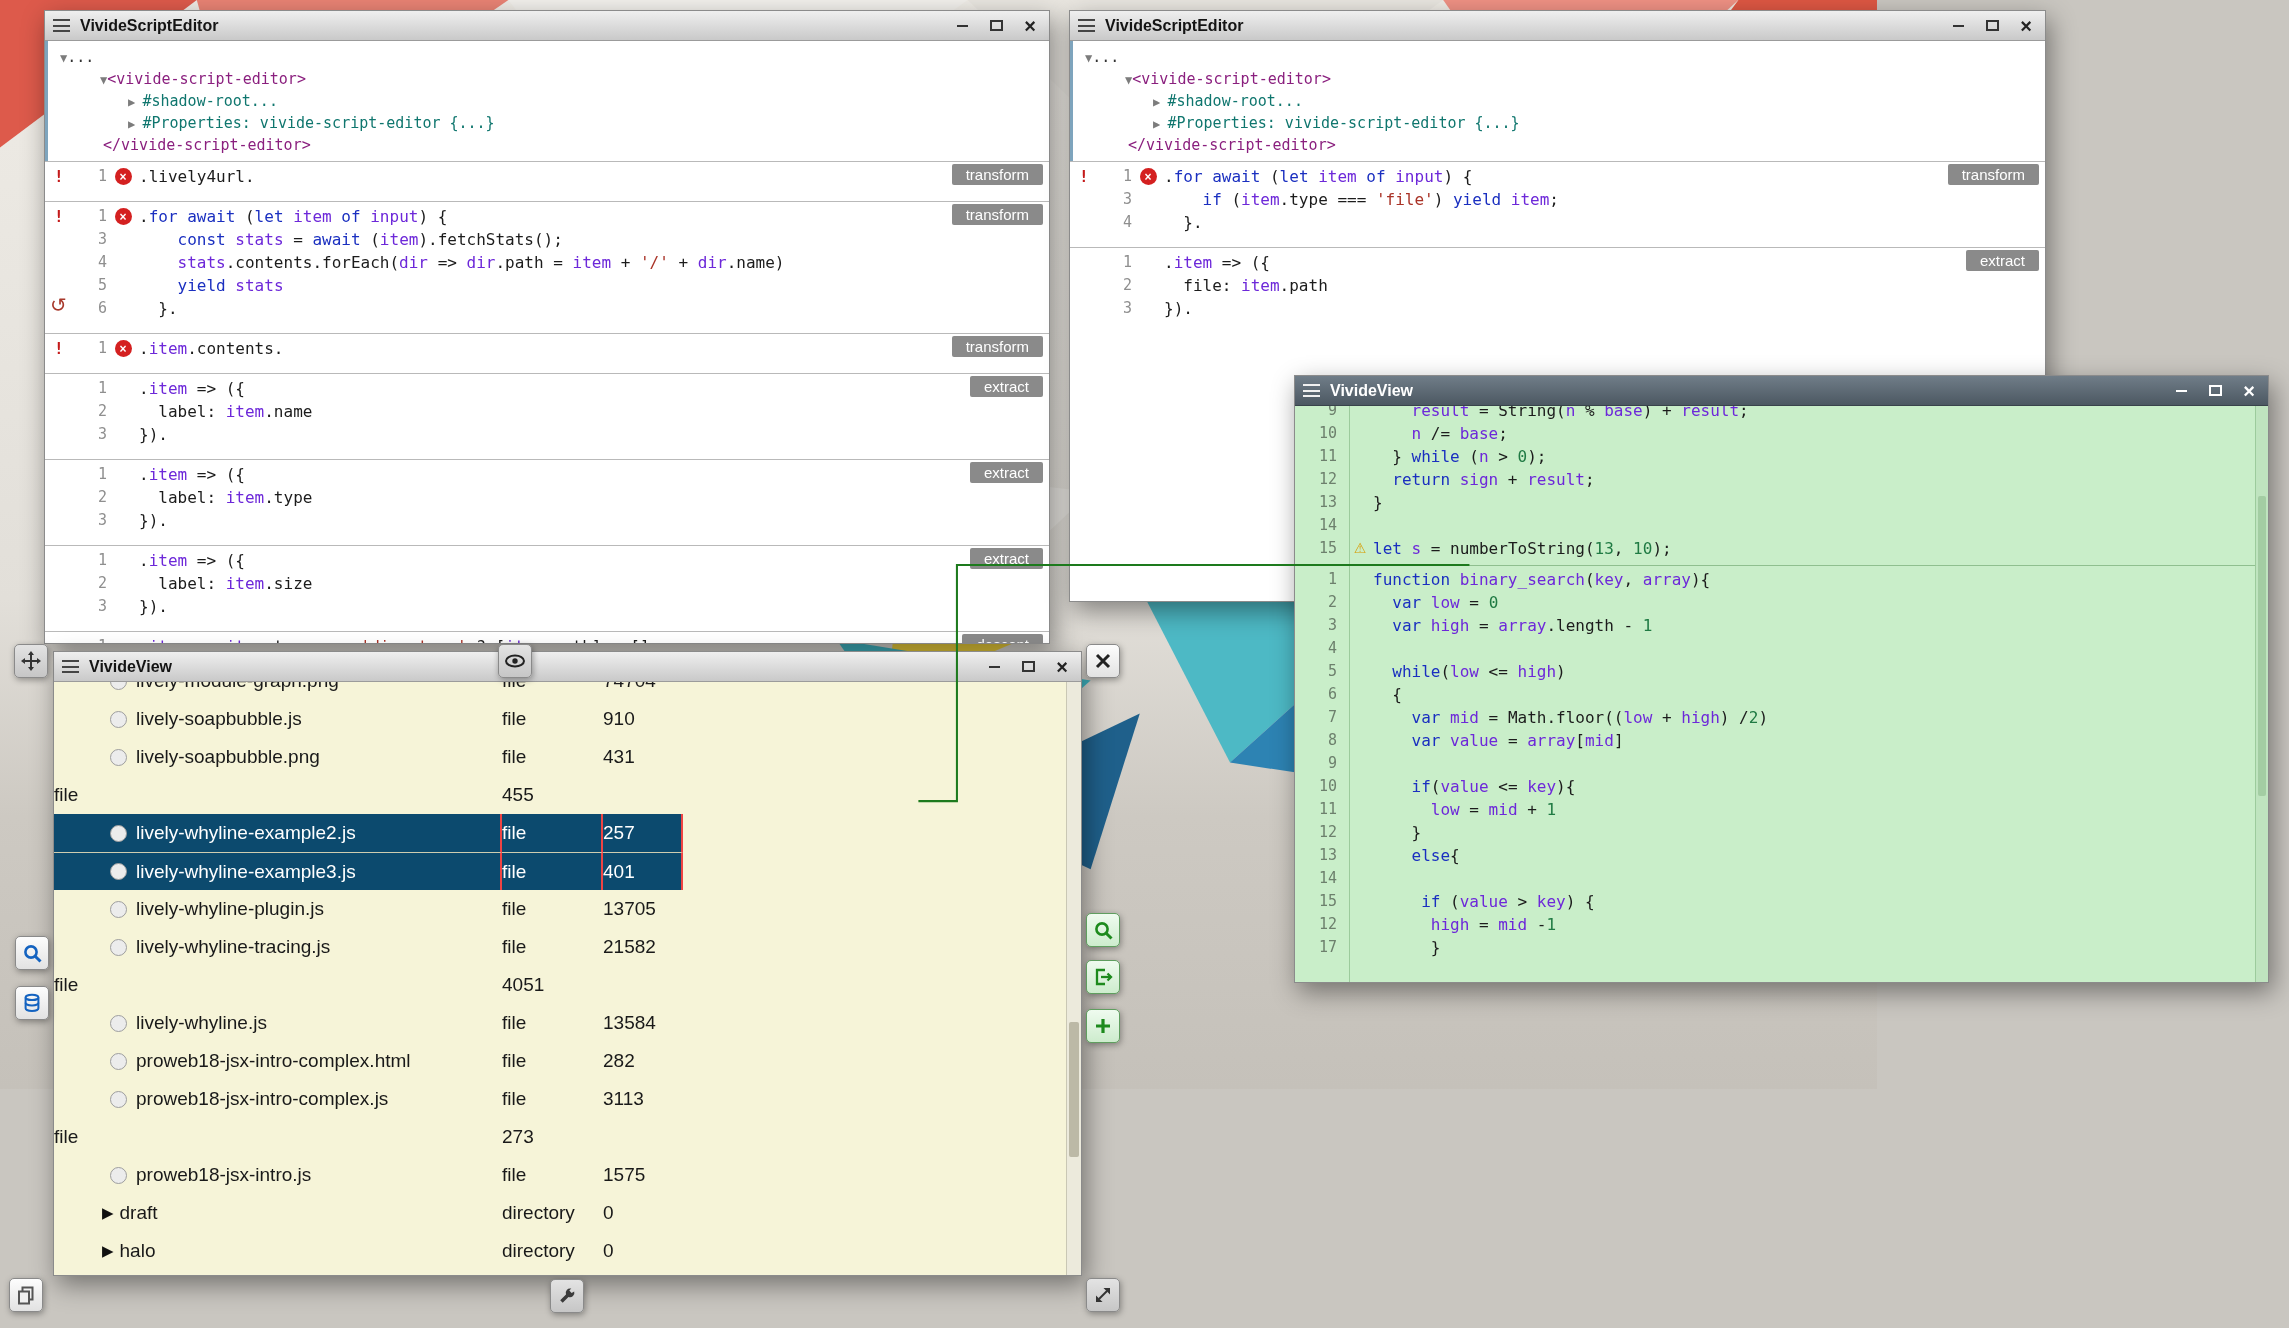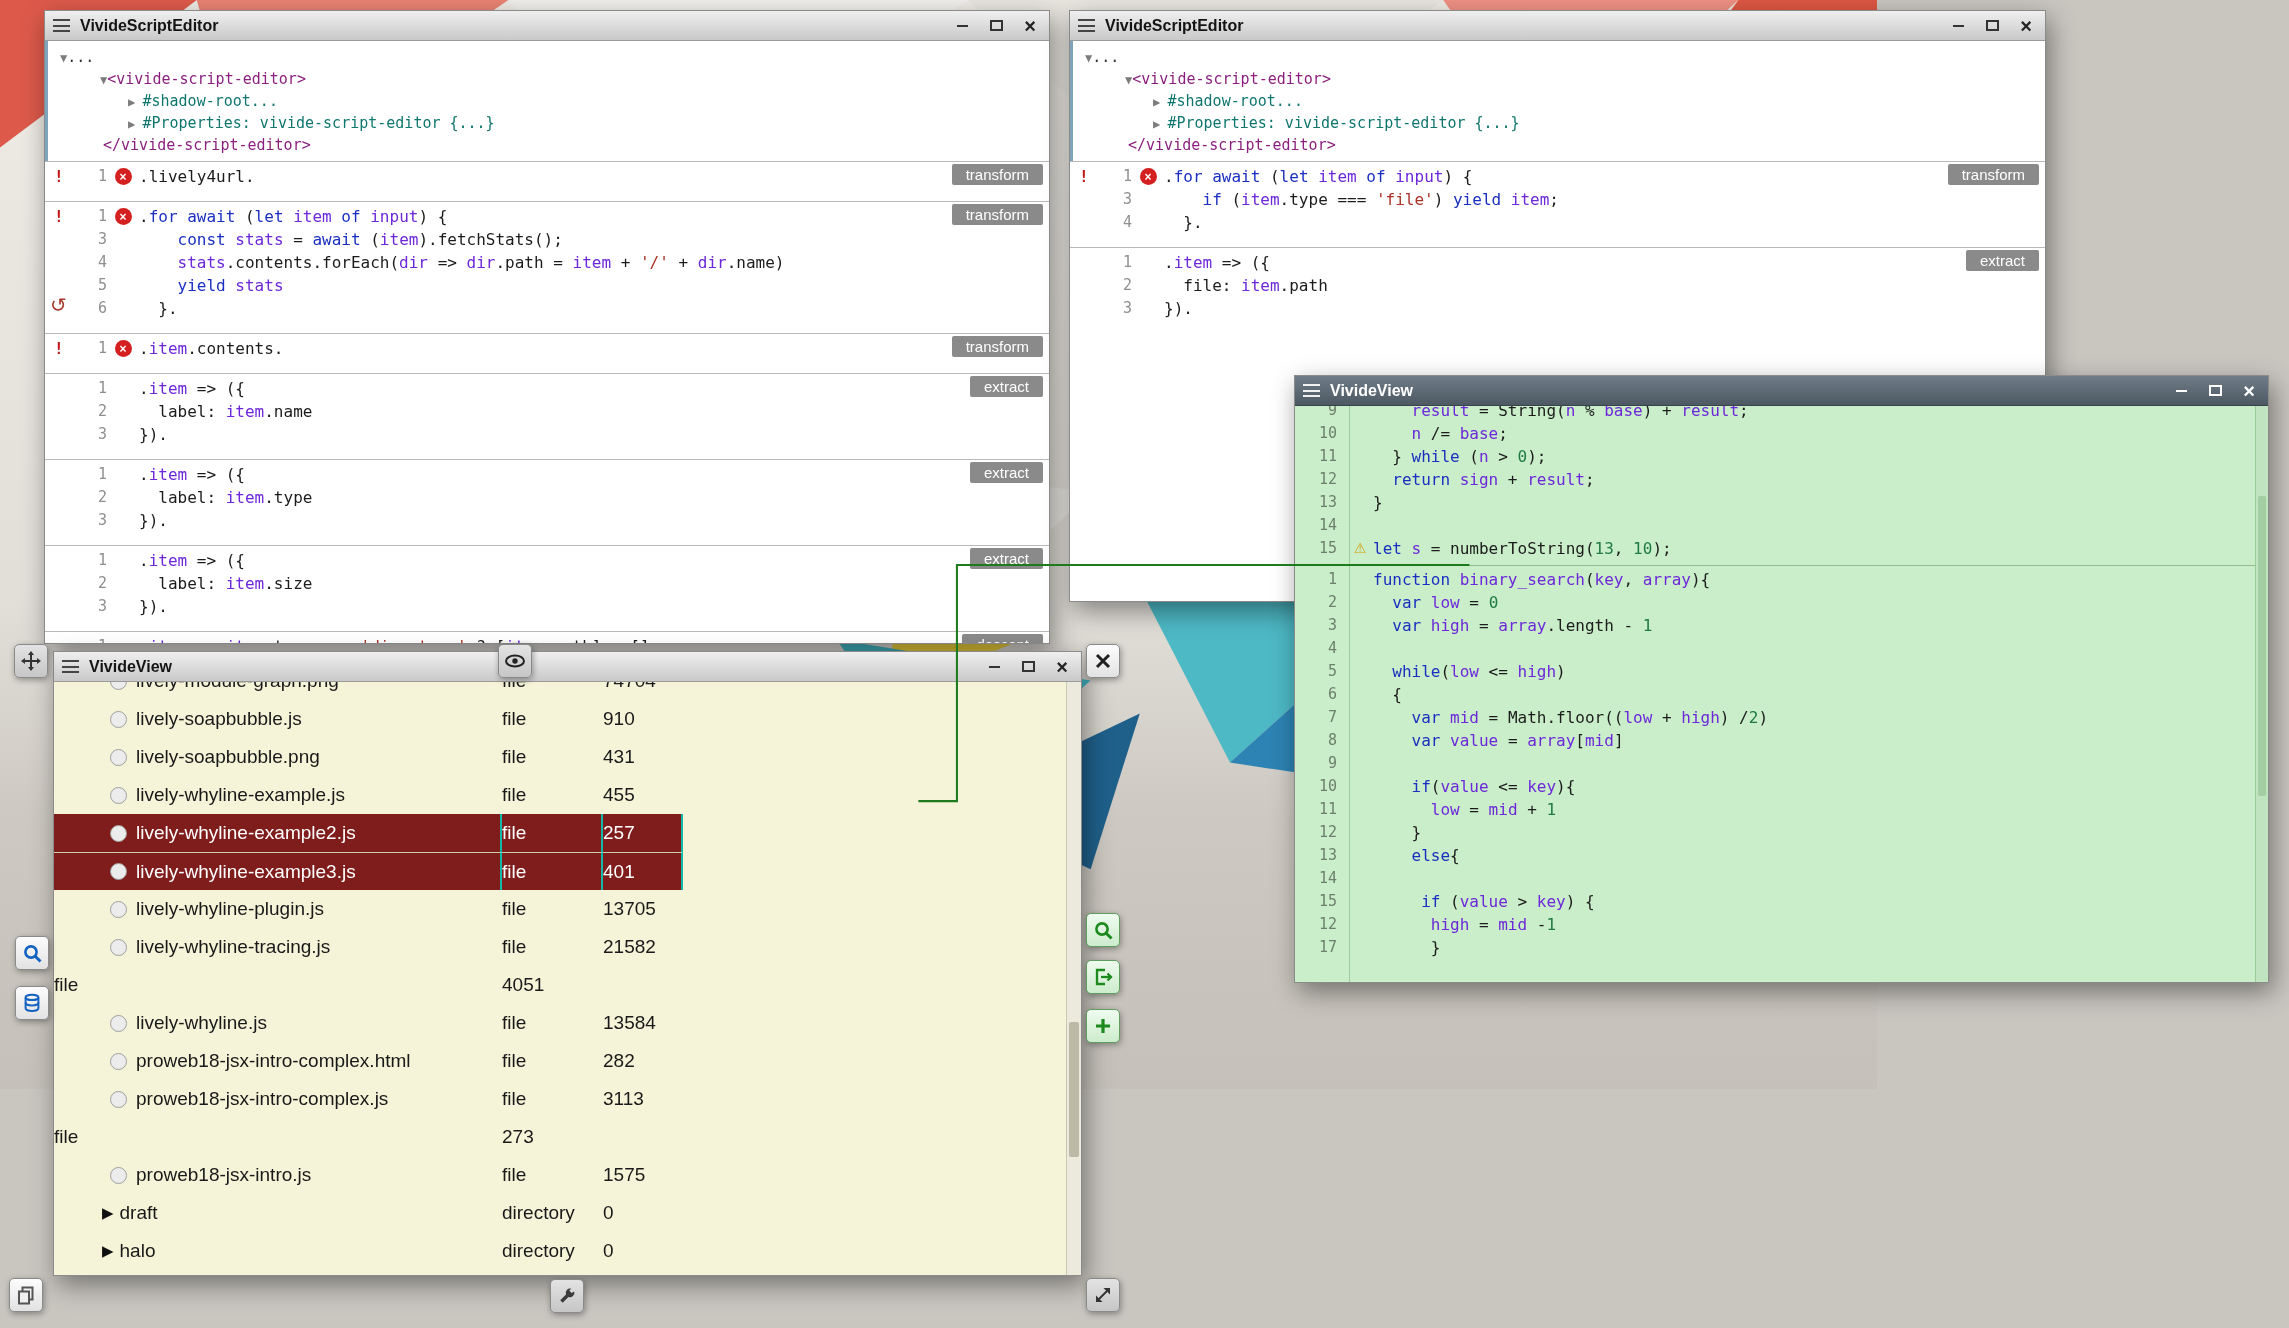--- a/index.html
+++ b/index.html
@@ -64,21 +64,21 @@
   
   .fbody{position:relative;height:calc(100% - 30px);background:#f6f4d8;overflow:hidden}
   .frow{display:grid;grid-template-columns:448px 101px 80px;height:38px;align-items:stretch;width:629px;font-size:19px;color:#191919;cursor:default}
   .frow.partial-top{margin-top:-20px}
   .frow .name{display:flex;align-items:center;padding-left:56px;gap:9px}
   .frow.dir .name{padding-left:48px;gap:6px}
   .frow .bullet{width:17px;height:17px;border-radius:50%;background:#ececec;border:1px solid #9e9e9e;flex:0 0 auto}
   .frow .tri{font-size:15px;color:#101010}
   .frow .cell{display:flex;align-items:center}
   .frow.sel{color:#fff}
-  .frow.sel > *{background:#7f1d1d;border-right:2px solid #14b8a6}
+  .frow.sel > *{background:#0c4a6e;border-right:2px solid #ef4444}
   .frow.sel + .frow.sel > *{border-top:1px solid #cfcdb0}
   .vscroll{position:absolute;top:0;right:0;bottom:0;width:15px;background:#eceadc;border-left:1px solid #c9c7b4}
   .vthumb{position:absolute;left:2px;right:2px;top:340px;height:135px;background:#bcb9a6;border-radius:2px}
 
   
   .fab{position:absolute;width:34px;height:34px;border:1px solid #8a8a8a;border-radius:5px;background:linear-gradient(#fdfdfd,#e2e2e2);box-shadow:1px 2px 6px rgba(0,0,0,.35);display:flex;align-items:center;justify-content:center;z-index:70;cursor:pointer;color:#333}
   .fab.green{background:linear-gradient(#effbef,#cdeccd);border-color:#5f9e5f;color:#1d8a1d}
   .fab.blue{color:#1463c0}
   .fab.grayer{background:linear-gradient(#e3e3e3,#c6c6c6)}
 
@@ -553,24 +553,20 @@
           </div>
           <div class="frow">
             <span class="name">
               <span class="bullet"></span>
               <span class="fname">lively-soapbubble.png</span>
             </span>
             <span class="cell type">file</span>
             <span class="cell size">431</span>
           </div>
           <div class="frow">
-            <span class="name">
-              <span class="bullet"></span>
-              <span class="fname">lively-whyline-example.js</span>
-            </span>
             <span class="cell type">file</span>
             <span class="cell size">455</span>
           </div>
           <div class="frow sel">
             <span class="name">
               <span class="bullet"></span>
               <span class="fname">lively-whyline-example2.js</span>
             </span>
             <span class="cell type">file</span>
             <span class="cell size">257</span>

